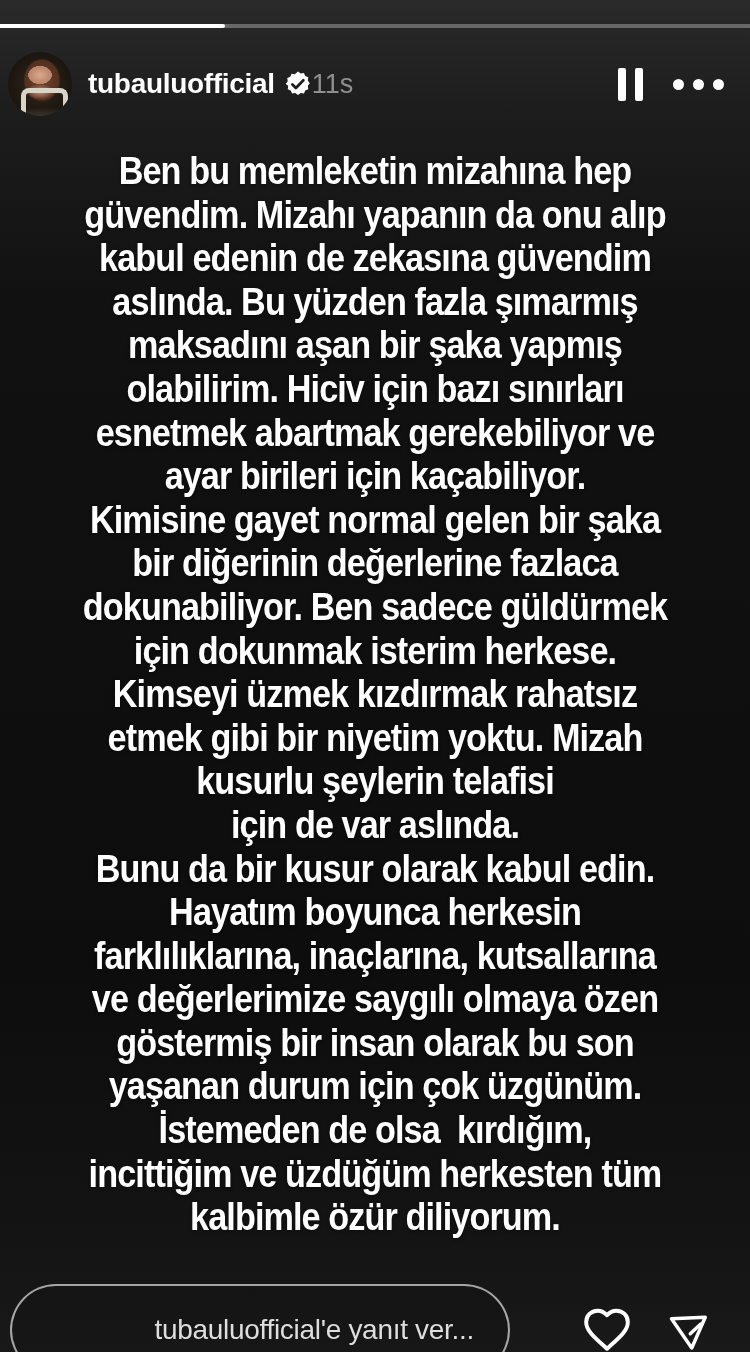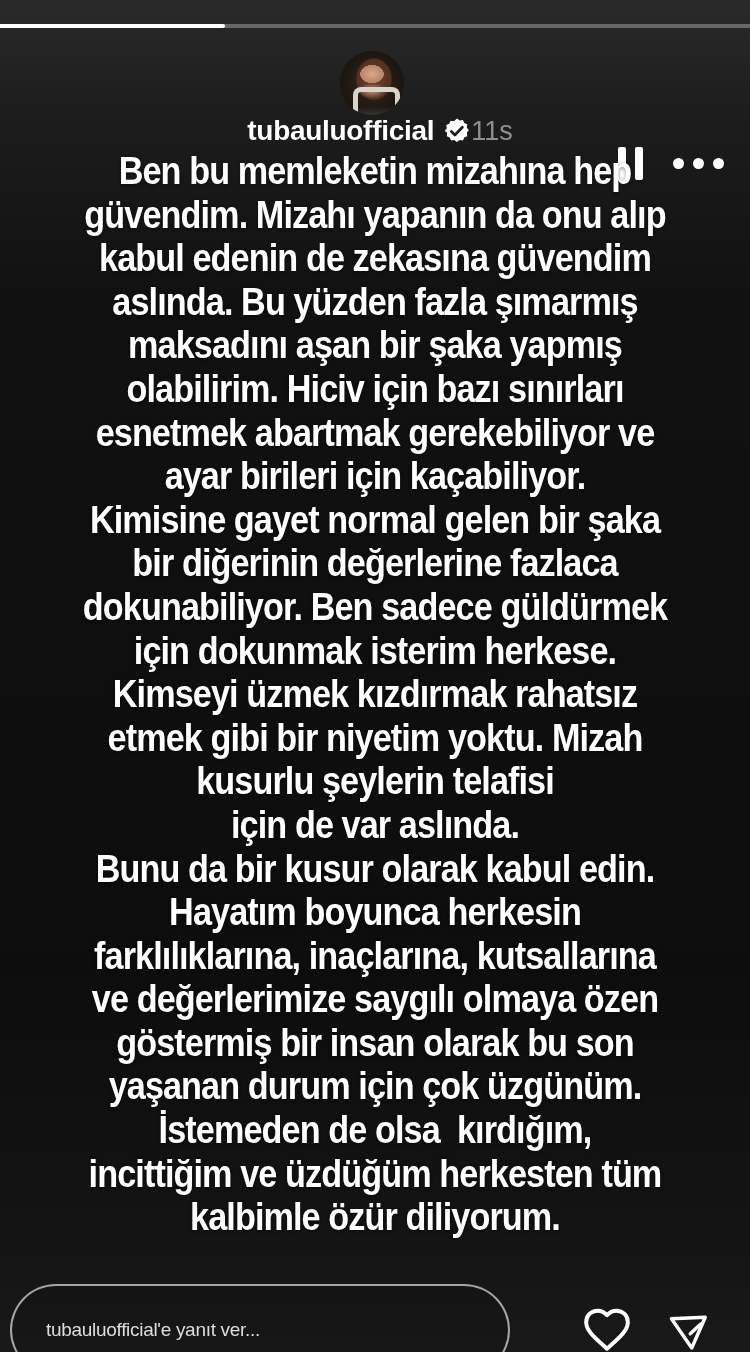--- a/index.html
+++ b/index.html
@@ -11,21 +11,21 @@
   }
   
   .progress-track{
     position:absolute;top:24px;left:0;right:0;height:4px;
     background:rgba(255,255,255,0.30);
   }
   .progress-fill{height:100%;background:#ffffff;border-radius:0 2px 2px 0;}
   
   .header{
     position:absolute;top:51px;left:8px;right:14px;height:66px;
-    display:flex;align-items:center;flex-direction:column;
+    display:flex;align-items:center;
   }
   .avatar{
     position:relative;width:64px;height:64px;border-radius:50%;overflow:hidden;flex:none;
     background:
       radial-gradient(ellipse 26% 20% at 50% 36%, #d9a88d 0%, #b98469 70%, rgba(0,0,0,0) 72%),
       radial-gradient(ellipse 30% 16% at 50% 62%, #c59579 0%, rgba(0,0,0,0) 75%),
       radial-gradient(ellipse 48% 56% at 53% 44%, #6e4231 0%, #54301f 55%, rgba(0,0,0,0) 60%),
       radial-gradient(circle at 50% 50%, #32291f 0%, #17110c 85%);
     cursor:pointer;
   }
@@ -57,22 +57,23 @@
   }
   
   .reply-pill{
     position:absolute;left:10px;top:1284px;width:500px;height:92px;
     border:2.5px solid rgba(255,255,255,0.62);border-radius:46px;
     box-sizing:border-box;display:flex;align-items:center;padding:0 32px;
     background:rgba(0,0,0,0.08);
   }
   .reply-input{
     width:100%;background:transparent;border:none;outline:none;
-    color:#1d4ed8;font-size:19px;letter-spacing:-0.3px;
+    color:#1d4ed8;font-size:28px;letter-spacing:-0.3px;
     font-family:"Liberation Sans","DejaVu Sans",sans-serif;
+    text-align:right;
   }
   .reply-input::placeholder{color:#dedede;opacity:1;}
   .footer-icon{position:absolute;background:none;border:none;padding:0;cursor:pointer;}
   .like-btn{left:582px;top:1304px;}
   .share-btn{left:664px;top:1306px;}
 </style>
 </head>
 <body>
 
 <div class="progress-track">

